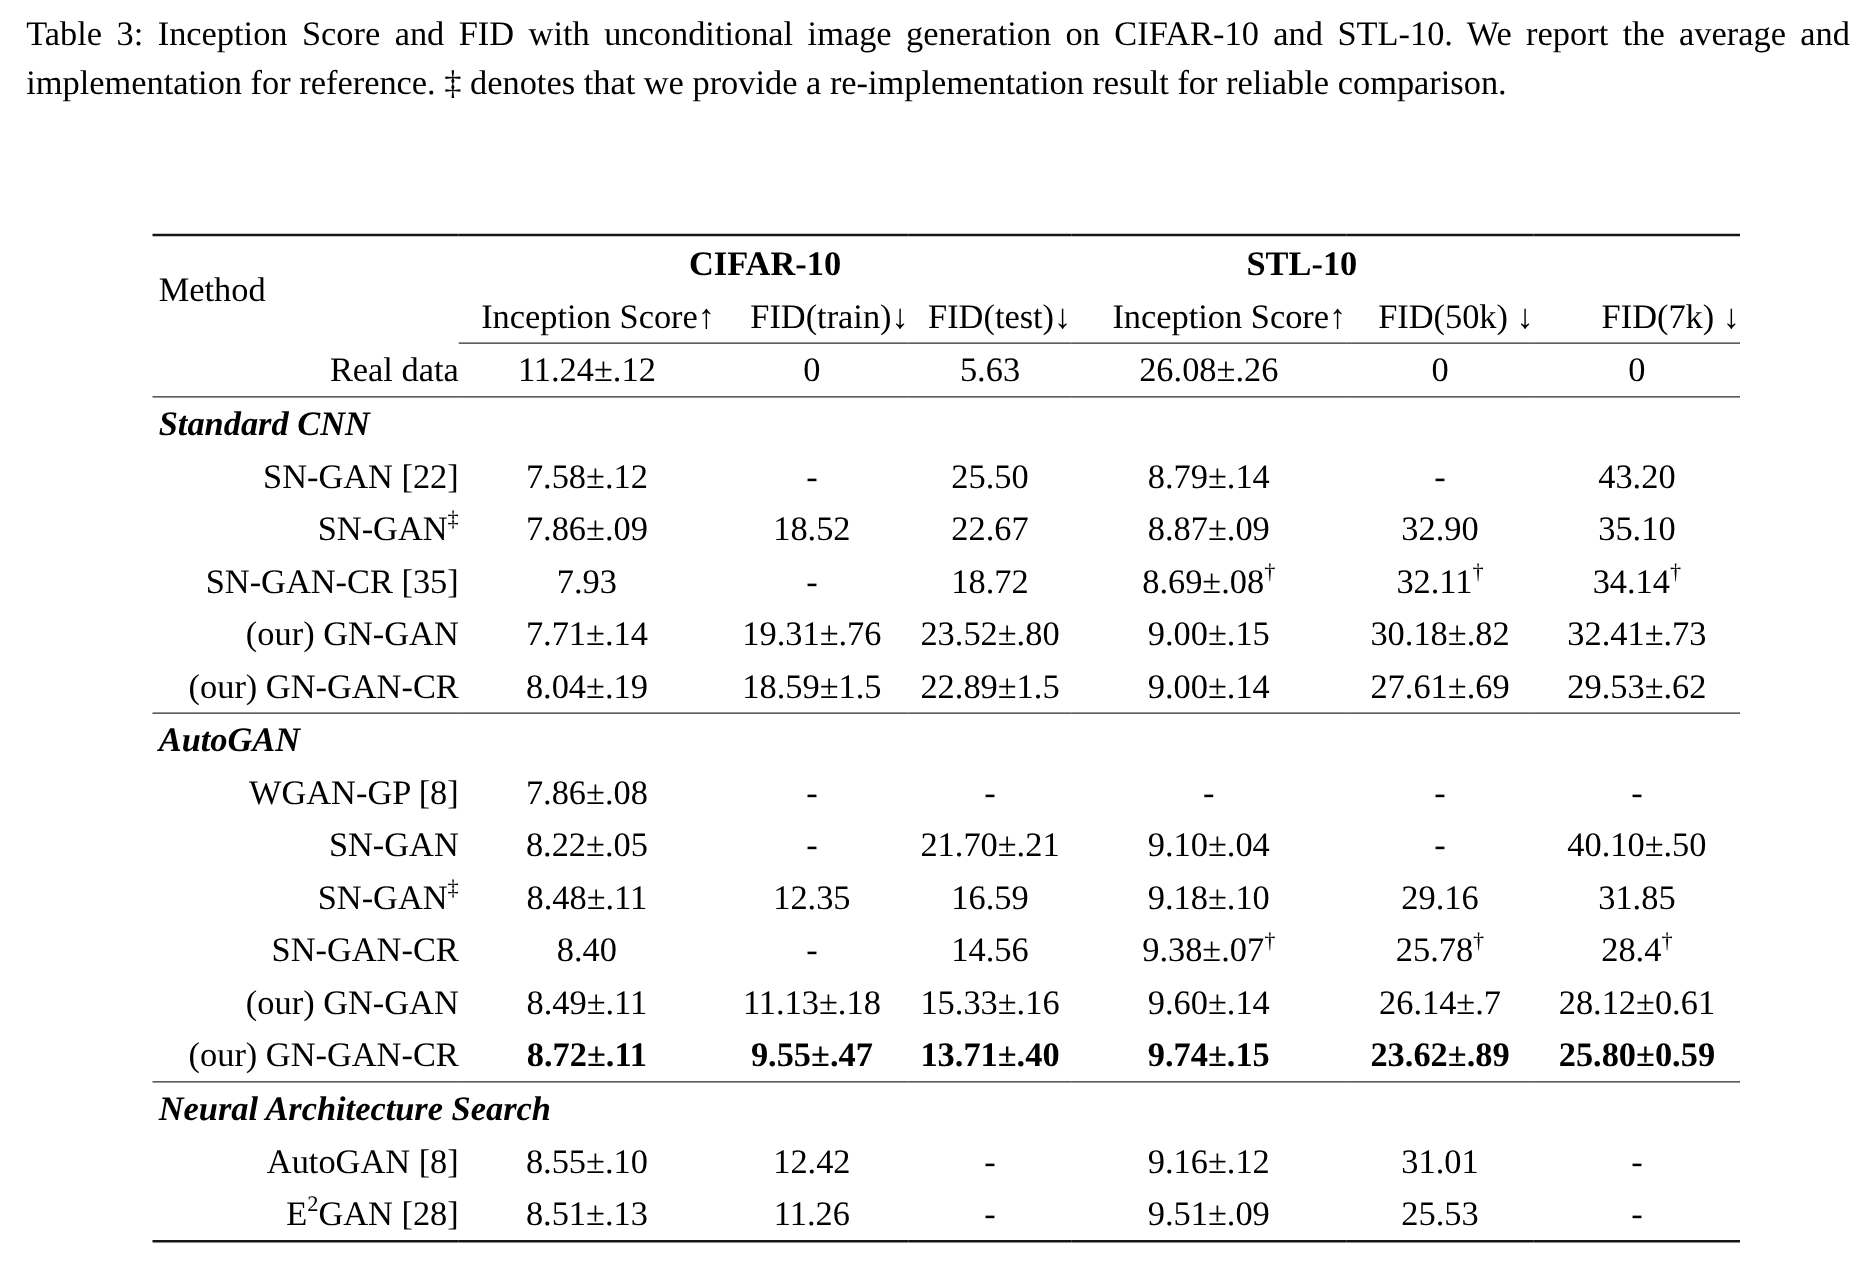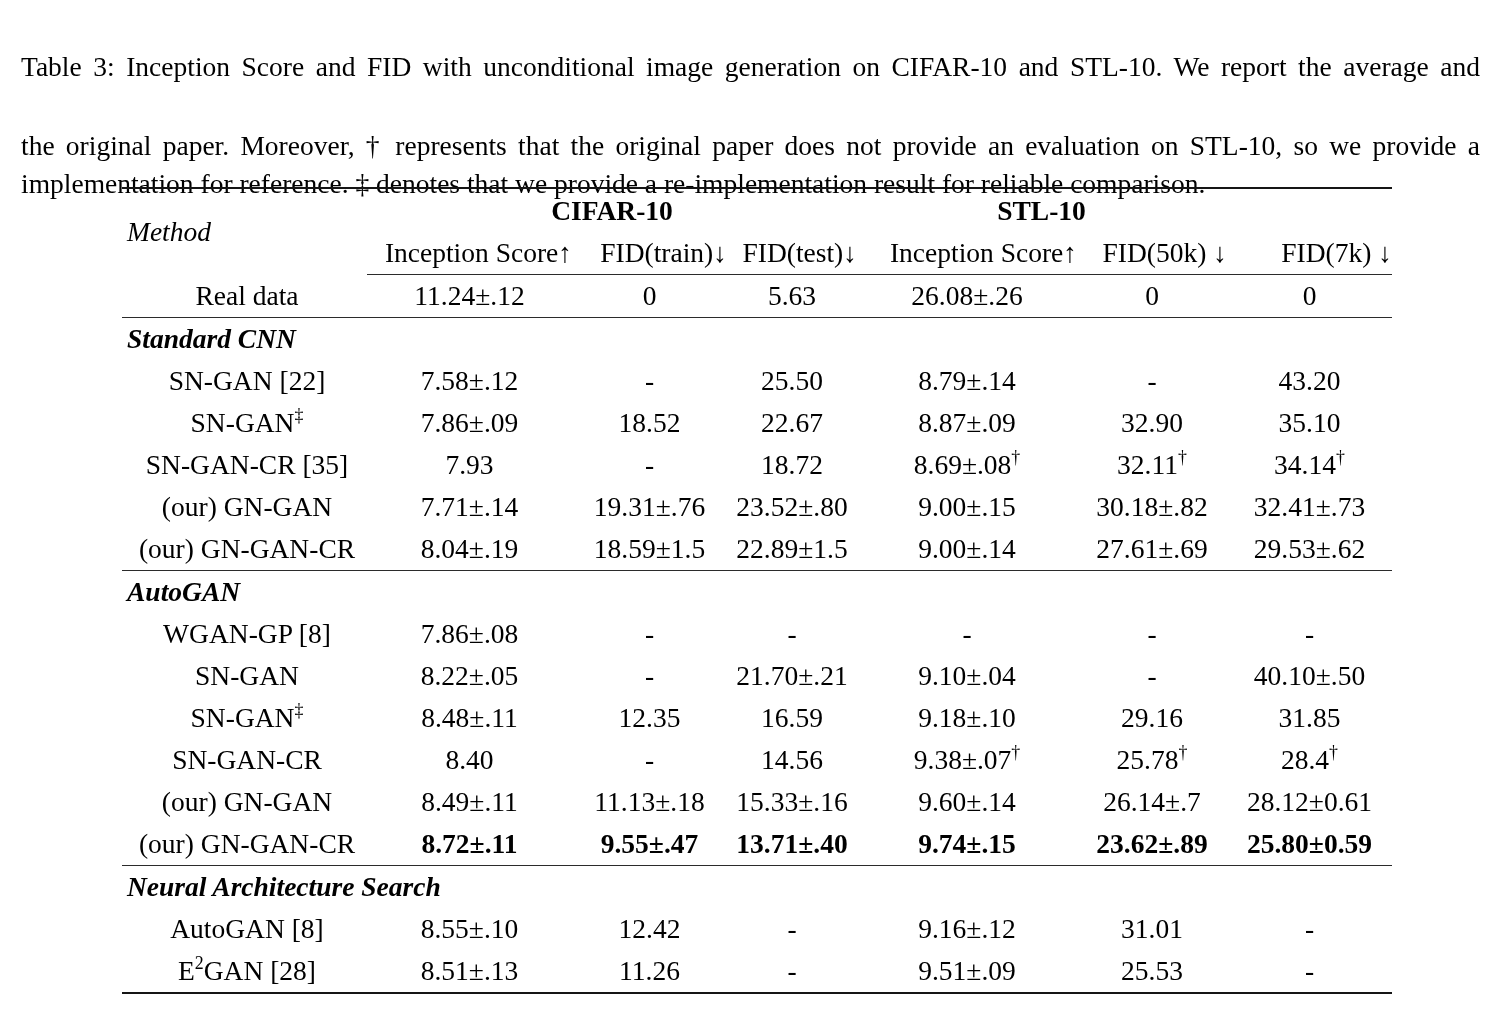--- a/index.html
+++ b/index.html
@@ -16,21 +16,21 @@
   .caption {
     position: absolute;
     top: 8px;
     left: 21px;
     width: 1459px;
     margin: 0;
     font-size: 27.5px;
     line-height: 38.5px;
   }
   .cap-line { display: block; }
-  .cap-line.just { text-align: justify; text-align-last: justify; margin-top: 40px; }
+  .cap-line.just { text-align: justify; text-align-last: justify; }
 
   
   table.results {
     position: absolute;
     top: 187px;
     left: 122px;
     width: 1270px;
     border-collapse: collapse;
     table-layout: fixed;
     font-size: 27.5px;
@@ -43,22 +43,22 @@
     height: 42px;
     vertical-align: middle;
     white-space: nowrap;
     overflow: visible;
   }
   .group-row th { height: 43px; }
   .group-h { text-align: center; }
   .gh-label { font-weight: bold; }
   .shift-left { display: inline-block; position: relative; left: -83px; }
   .sub-row th { text-align: right; border-bottom: 1.5px solid #2b2b2b; }
-  .method-h { text-align: left; padding-left: 5px; vertical-align: middle; font-style: italic; }
-  .method-cell { text-align: center; padding-left: 5px; }
+  .method-h { text-align: left; padding-left: 5px; vertical-align: middle; }
+  .method-cell { text-align: right; padding-left: 5px; }
   .val { text-align: center; }
   .section-row td { border-top: 1.5px solid #2b2b2b; }
   .section-label {
     font-weight: bold;
     font-style: italic;
     text-align: left;
     padding-left: 5px;
   }
   sup {
     font-size: 65%;
@@ -67,21 +67,20 @@
     position: relative;
     top: -0.6em;
   }
   .b { font-weight: bold; }
 </style>
 </head>
 <body>
 
 <p class="caption">
   <span class="cap-line just">Table 3: Inception Score and FID with unconditional image generation on CIFAR-10 and STL-10. We report the average and</span>
-  <span class="cap-line just">the original paper. Moreover, † represents that the original paper does not provide an evaluation on STL-10, so we provide a</span>
   <span class="cap-line">implementation for reference. ‡ denotes that we provide a re-implementation result for reliable comparison.</span>
 </p>
 
 <table class="results">
   <colgroup>
     <col style="width:245px">
     <col style="width:205px">
     <col style="width:155px">
     <col style="width:130px">
     <col style="width:220px">

